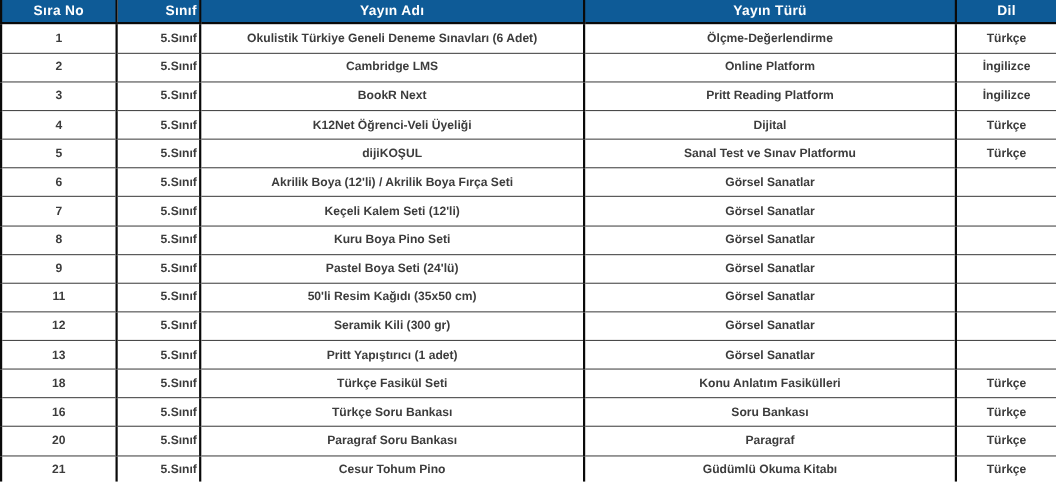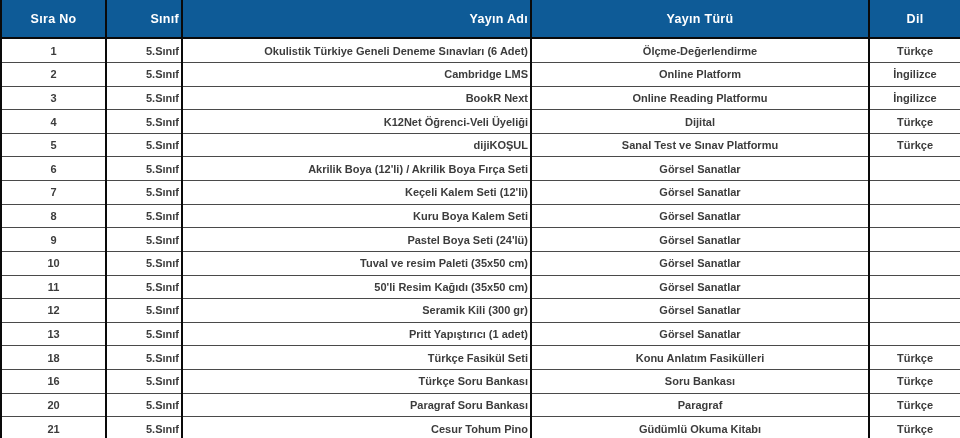--- a/index.html
+++ b/index.html
@@ -25,24 +25,24 @@
   table {
     border-collapse: collapse;
     table-layout: fixed;
     width: 960px;
     height: 441px; 
     border-left: 2px solid var(--v-border);
     border-right: 2px solid var(--v-border);
   }
   th:nth-child(1), td:nth-child(1) { width: 105px; }
   th:nth-child(2), td:nth-child(2) { width: 76px; text-align: right;  }
-  th:nth-child(3), td:nth-child(3) { width: 349px; text-align: right; }
+  th:nth-child(3), td:nth-child(3) { width: 349px; }
   th:nth-child(4), td:nth-child(4) { width: 338px; }
   th:nth-child(5), td:nth-child(5) { width: 92px;  }
-  thead tr { height: 38px; }
+  thead tr { height: 21px; }
   th {
     background: var(--header-bg);
     color: var(--header-text);
     font-size: 12.5px;
     font-weight: 700;
     letter-spacing: 0.3px;
     text-align: center;
     vertical-align: middle;
     padding: 0 2px;
     border-left: 2px solid var(--v-border);
@@ -92,21 +92,21 @@
           <td>2</td>
           <td>5.Sınıf</td>
           <td>Cambridge LMS</td>
           <td>Online Platform</td>
           <td>İngilizce</td>
         </tr>
         <tr>
           <td>3</td>
           <td>5.Sınıf</td>
           <td>BookR Next</td>
-          <td>Online Reading Platformu</td>
+          <td>Pritt Reading Platform</td>
           <td>İngilizce</td>
         </tr>
         <tr>
           <td>4</td>
           <td>5.Sınıf</td>
           <td>K12Net Öğrenci-Veli Üyeliği</td>
           <td>Dijital</td>
           <td>Türkçe</td>
         </tr>
         <tr>
@@ -126,35 +126,28 @@
         <tr>
           <td>7</td>
           <td>5.Sınıf</td>
           <td>Keçeli Kalem Seti (12'li)</td>
           <td>Görsel Sanatlar</td>
           <td></td>
         </tr>
         <tr>
           <td>8</td>
           <td>5.Sınıf</td>
-          <td>Kuru Boya Kalem Seti</td>
+          <td>Kuru Boya Pino Seti</td>
           <td>Görsel Sanatlar</td>
           <td></td>
         </tr>
         <tr>
           <td>9</td>
           <td>5.Sınıf</td>
           <td>Pastel Boya Seti (24'lü)</td>
-          <td>Görsel Sanatlar</td>
-          <td></td>
-        </tr>
-        <tr>
-          <td>10</td>
-          <td>5.Sınıf</td>
-          <td>Tuval ve resim Paleti (35x50 cm)</td>
           <td>Görsel Sanatlar</td>
           <td></td>
         </tr>
         <tr>
           <td>11</td>
           <td>5.Sınıf</td>
           <td>50'li Resim Kağıdı (35x50 cm)</td>
           <td>Görsel Sanatlar</td>
           <td></td>
         </tr>

